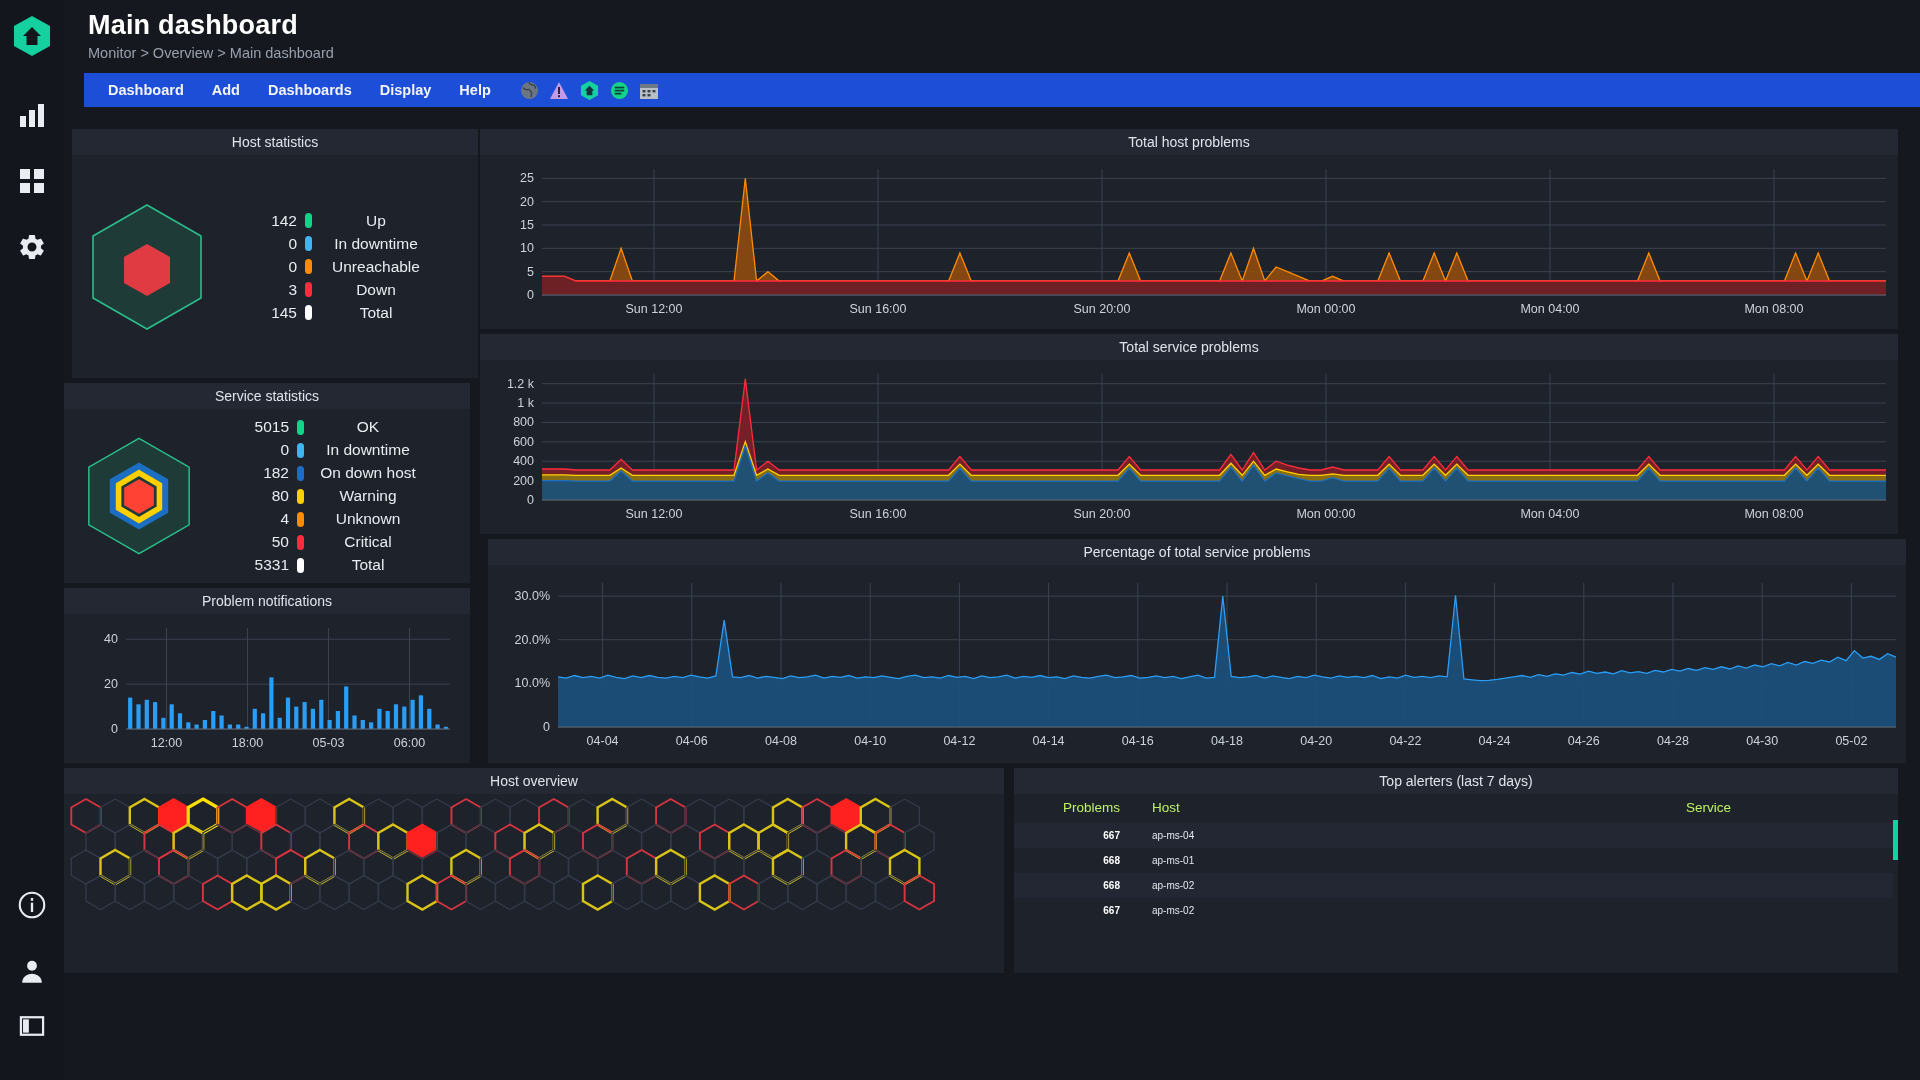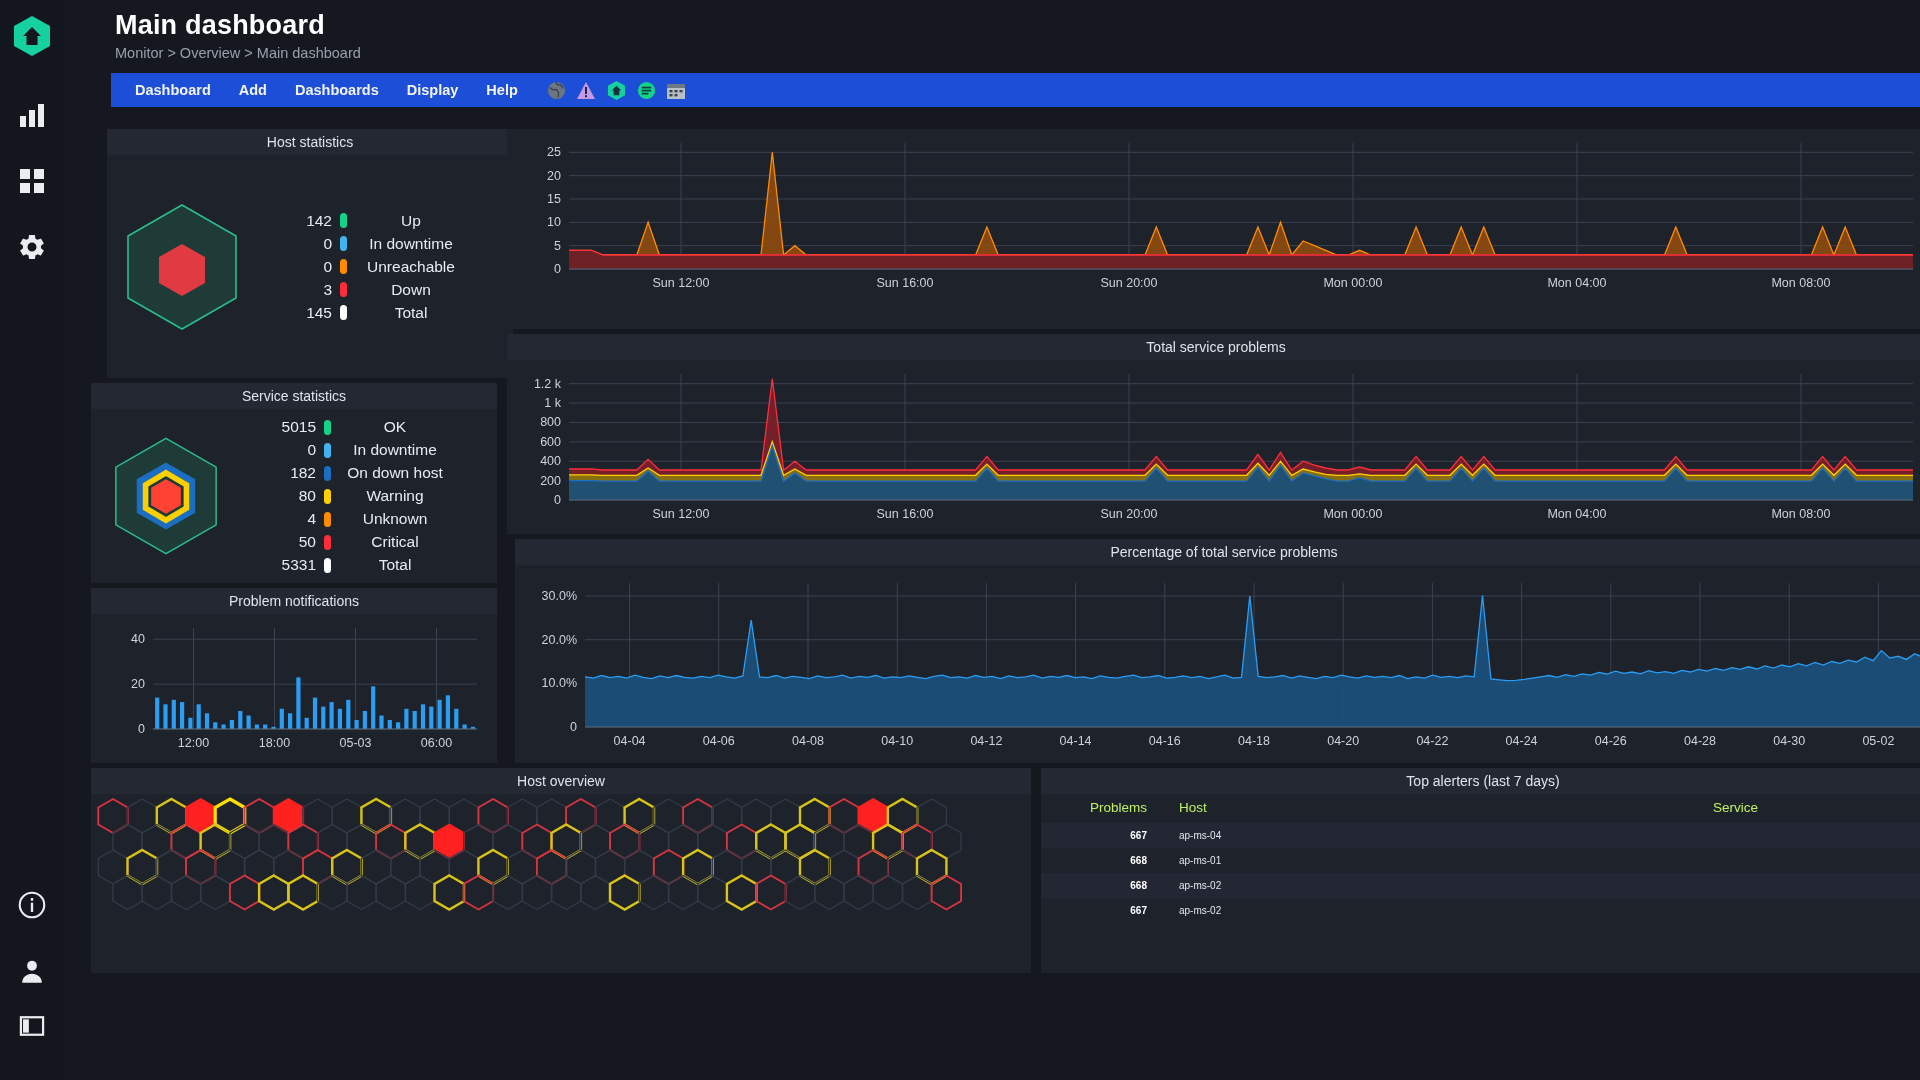--- a/index.html
+++ b/index.html
@@ -3,21 +3,21 @@
 <meta charset="utf-8">
 <style>
   * { box-sizing: border-box; margin: 0; padding: 0; }
   html, body {
     width: 1920px; height: 1080px;
     background: #15181f;
     font-family: "Liberation Sans", sans-serif;
     color: #e0e4ea;
     overflow: hidden;
   }
-  #app { position: relative; width: 1920px; height: 1080px; display: flex; gap: 27px; }
+  #app { position: relative; width: 1920px; height: 1080px; display: flex; }
 
   
   .rail {
     width: 64px; height: 1080px; background: #13161d;
     display: flex; flex-direction: column; align-items: center;
     flex: 0 0 64px;
   }
   .rail-logo { margin-top: 14px; margin-bottom: 30px; }
   .rail-icon {
     width: 46px; height: 46px; margin-bottom: 20px;
@@ -195,21 +195,21 @@
             <rect x="13.5" y="9" width="3" height="2.4" fill="#3b424b"></rect>
             <rect x="3.5" y="13" width="3" height="2.4" fill="#3b424b"></rect>
             <rect x="8.5" y="13" width="3" height="2.4" fill="#3b424b"></rect>
           </svg>
         </div>
       </div>
     </div>
 
     <div class="board">
 
-      <div class="panel" style="left:16px; top:22px; width:406px; height:249px;">
+      <div class="panel" style="left:8px; top:22px; width:406px; height:249px;">
         <div class="panel-head">Host statistics</div>
         <div class="panel-body">
           <div class="stats-wrap">
             <div class="hexcol">
               <svg width="140" height="140" viewBox="0 0 140 140">
                 <polygon points="70,8 124,39 124,101 70,132 16,101 16,39" fill="#1e3b38" stroke="#2bbd8a" stroke-width="1.6"></polygon>
                 <polygon points="70,47 93,60 93,86 70,99 47,86 47,60" fill="#e03b43"></polygon>
               </svg>
             </div>
             <div class="statlist">
@@ -352,20 +352,21 @@
               <rect x="354.8" y="81.3" width="4.2" height="33.7" fill="#2a9df4"></rect>
               <rect x="363.2" y="94.8" width="4.2" height="20.2" fill="#2a9df4"></rect>
               <rect x="371.5" y="110.5" width="4.2" height="4.5" fill="#2a9df4"></rect>
               <rect x="379.8" y="112.8" width="4.2" height="2.2" fill="#2a9df4"></rect>
               <line x1="62" x2="386" y1="115" y2="115" stroke="#5a6472" stroke-width="1"></line>
             </svg>
         </div>
       </div>
 
       <div class="panel" style="left:416px; top:22px; width:1418px; height:200px;">
+        <div class="panel-head">Total host problems</div>
         <div class="panel-body">
           <svg class="chart-svg" id="chart-total-host-problems" viewBox="0 0 1418 174" preserveAspectRatio="none">
               <line x1="62" x2="1406" y1="140" y2="140" stroke="#3b4350" stroke-width="1"></line>
               <text x="54" y="144" text-anchor="end" class="ax-text">0</text>
               <line x1="62" x2="1406" y1="116.66666666666667" y2="116.66666666666667" stroke="#3b4350" stroke-width="1"></line>
               <text x="54" y="120.66666666666667" text-anchor="end" class="ax-text">5</text>
               <line x1="62" x2="1406" y1="93.33333333333334" y2="93.33333333333334" stroke="#3b4350" stroke-width="1"></line>
               <text x="54" y="97.33333333333334" text-anchor="end" class="ax-text">10</text>
               <line x1="62" x2="1406" y1="70" y2="70" stroke="#3b4350" stroke-width="1"></line>
               <text x="54" y="74" text-anchor="end" class="ax-text">15</text>

